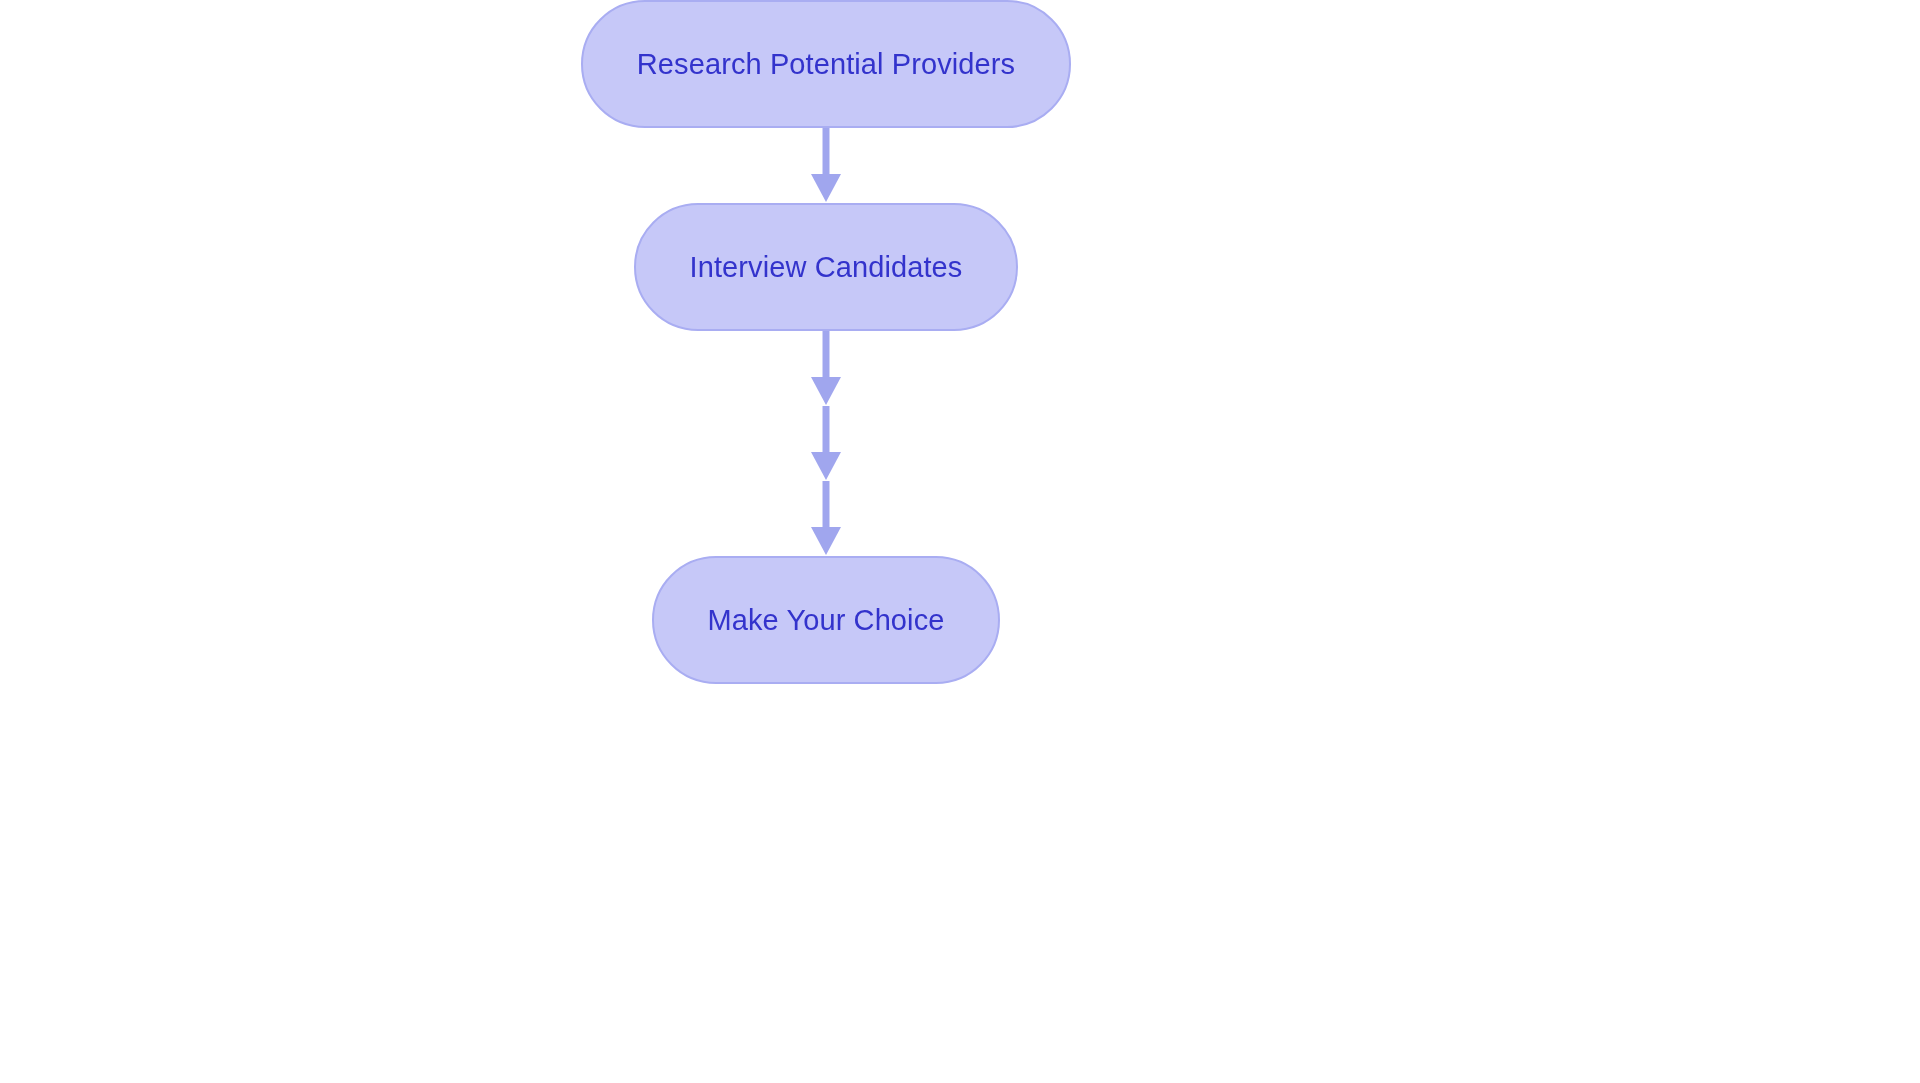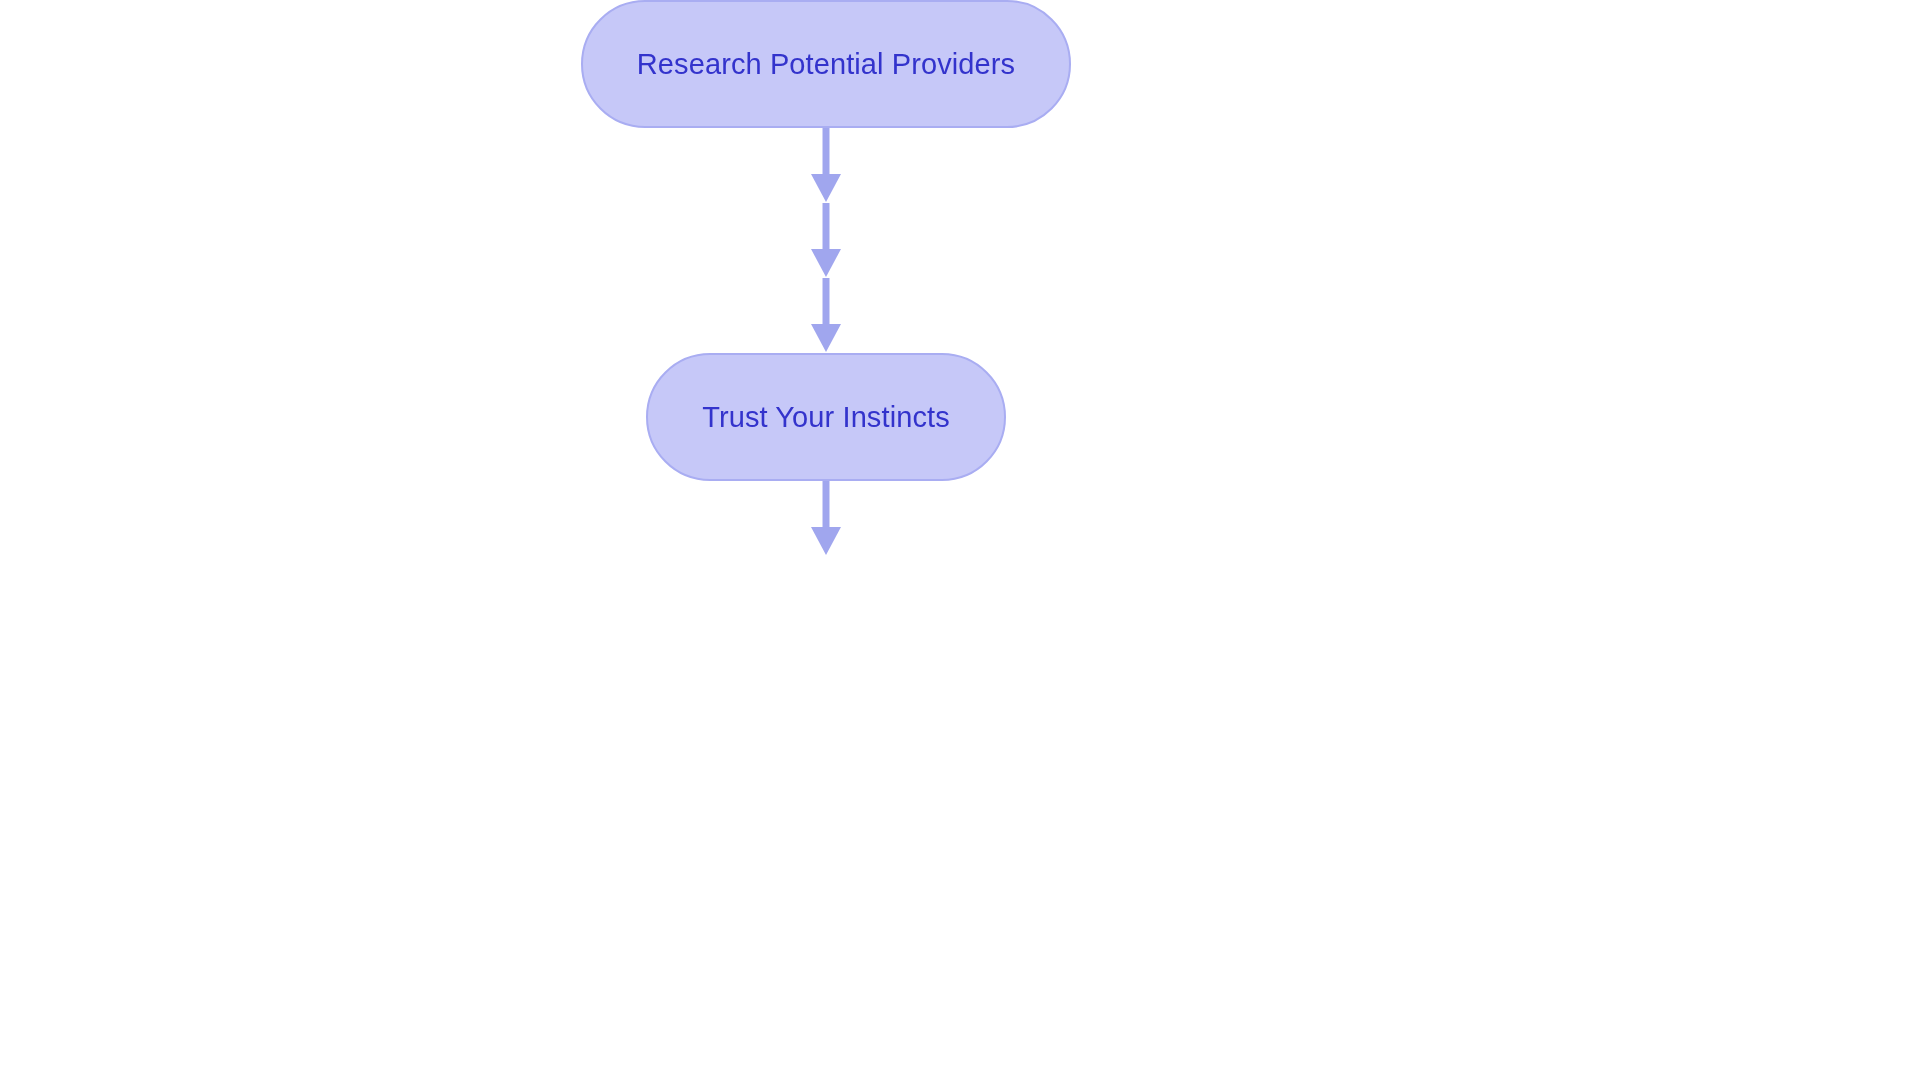--- a/index.html
+++ b/index.html
@@ -71,41 +71,44 @@
     <span class="node-label">Research Potential Providers</span>
   </div>
 
   <div class="connector">
     <svg viewBox="0 0 32 75" xmlns="http://www.w3.org/2000/svg">
       <line x1="16" y1="0" x2="16" y2="48" stroke="#a0a6ee" stroke-width="7"></line>
       <polygon points="1,46 31,46 16,74" fill="#a0a6ee"></polygon>
     </svg>
   </div>
 
+  <div class="node">
+    <span class="node-label">Interview Candidates</span>
+  </div>
+
+  <div class="connector">
+    <svg viewBox="0 0 32 75" xmlns="http://www.w3.org/2000/svg">
+      <line x1="16" y1="0" x2="16" y2="48" stroke="#a0a6ee" stroke-width="7"></line>
+      <polygon points="1,46 31,46 16,74" fill="#a0a6ee"></polygon>
+    </svg>
+  </div>
+
 
   <div class="connector">
     <svg viewBox="0 0 32 75" xmlns="http://www.w3.org/2000/svg">
       <line x1="16" y1="0" x2="16" y2="48" stroke="#a0a6ee" stroke-width="7"></line>
       <polygon points="1,46 31,46 16,74" fill="#a0a6ee"></polygon>
     </svg>
   </div>
 
 
   <div class="connector">
     <svg viewBox="0 0 32 75" xmlns="http://www.w3.org/2000/svg">
       <line x1="16" y1="0" x2="16" y2="48" stroke="#a0a6ee" stroke-width="7"></line>
       <polygon points="1,46 31,46 16,74" fill="#a0a6ee"></polygon>
     </svg>
   </div>
 
   <div class="node">
-    <span class="node-label">Trust Your Instincts</span>
+    <span class="node-label">Make Your Choice</span>
   </div>
-
-  <div class="connector">
-    <svg viewBox="0 0 32 75" xmlns="http://www.w3.org/2000/svg">
-      <line x1="16" y1="0" x2="16" y2="48" stroke="#a0a6ee" stroke-width="7"></line>
-      <polygon points="1,46 31,46 16,74" fill="#a0a6ee"></polygon>
-    </svg>
-  </div>
-
 
 </div>
 
 </body></html>

